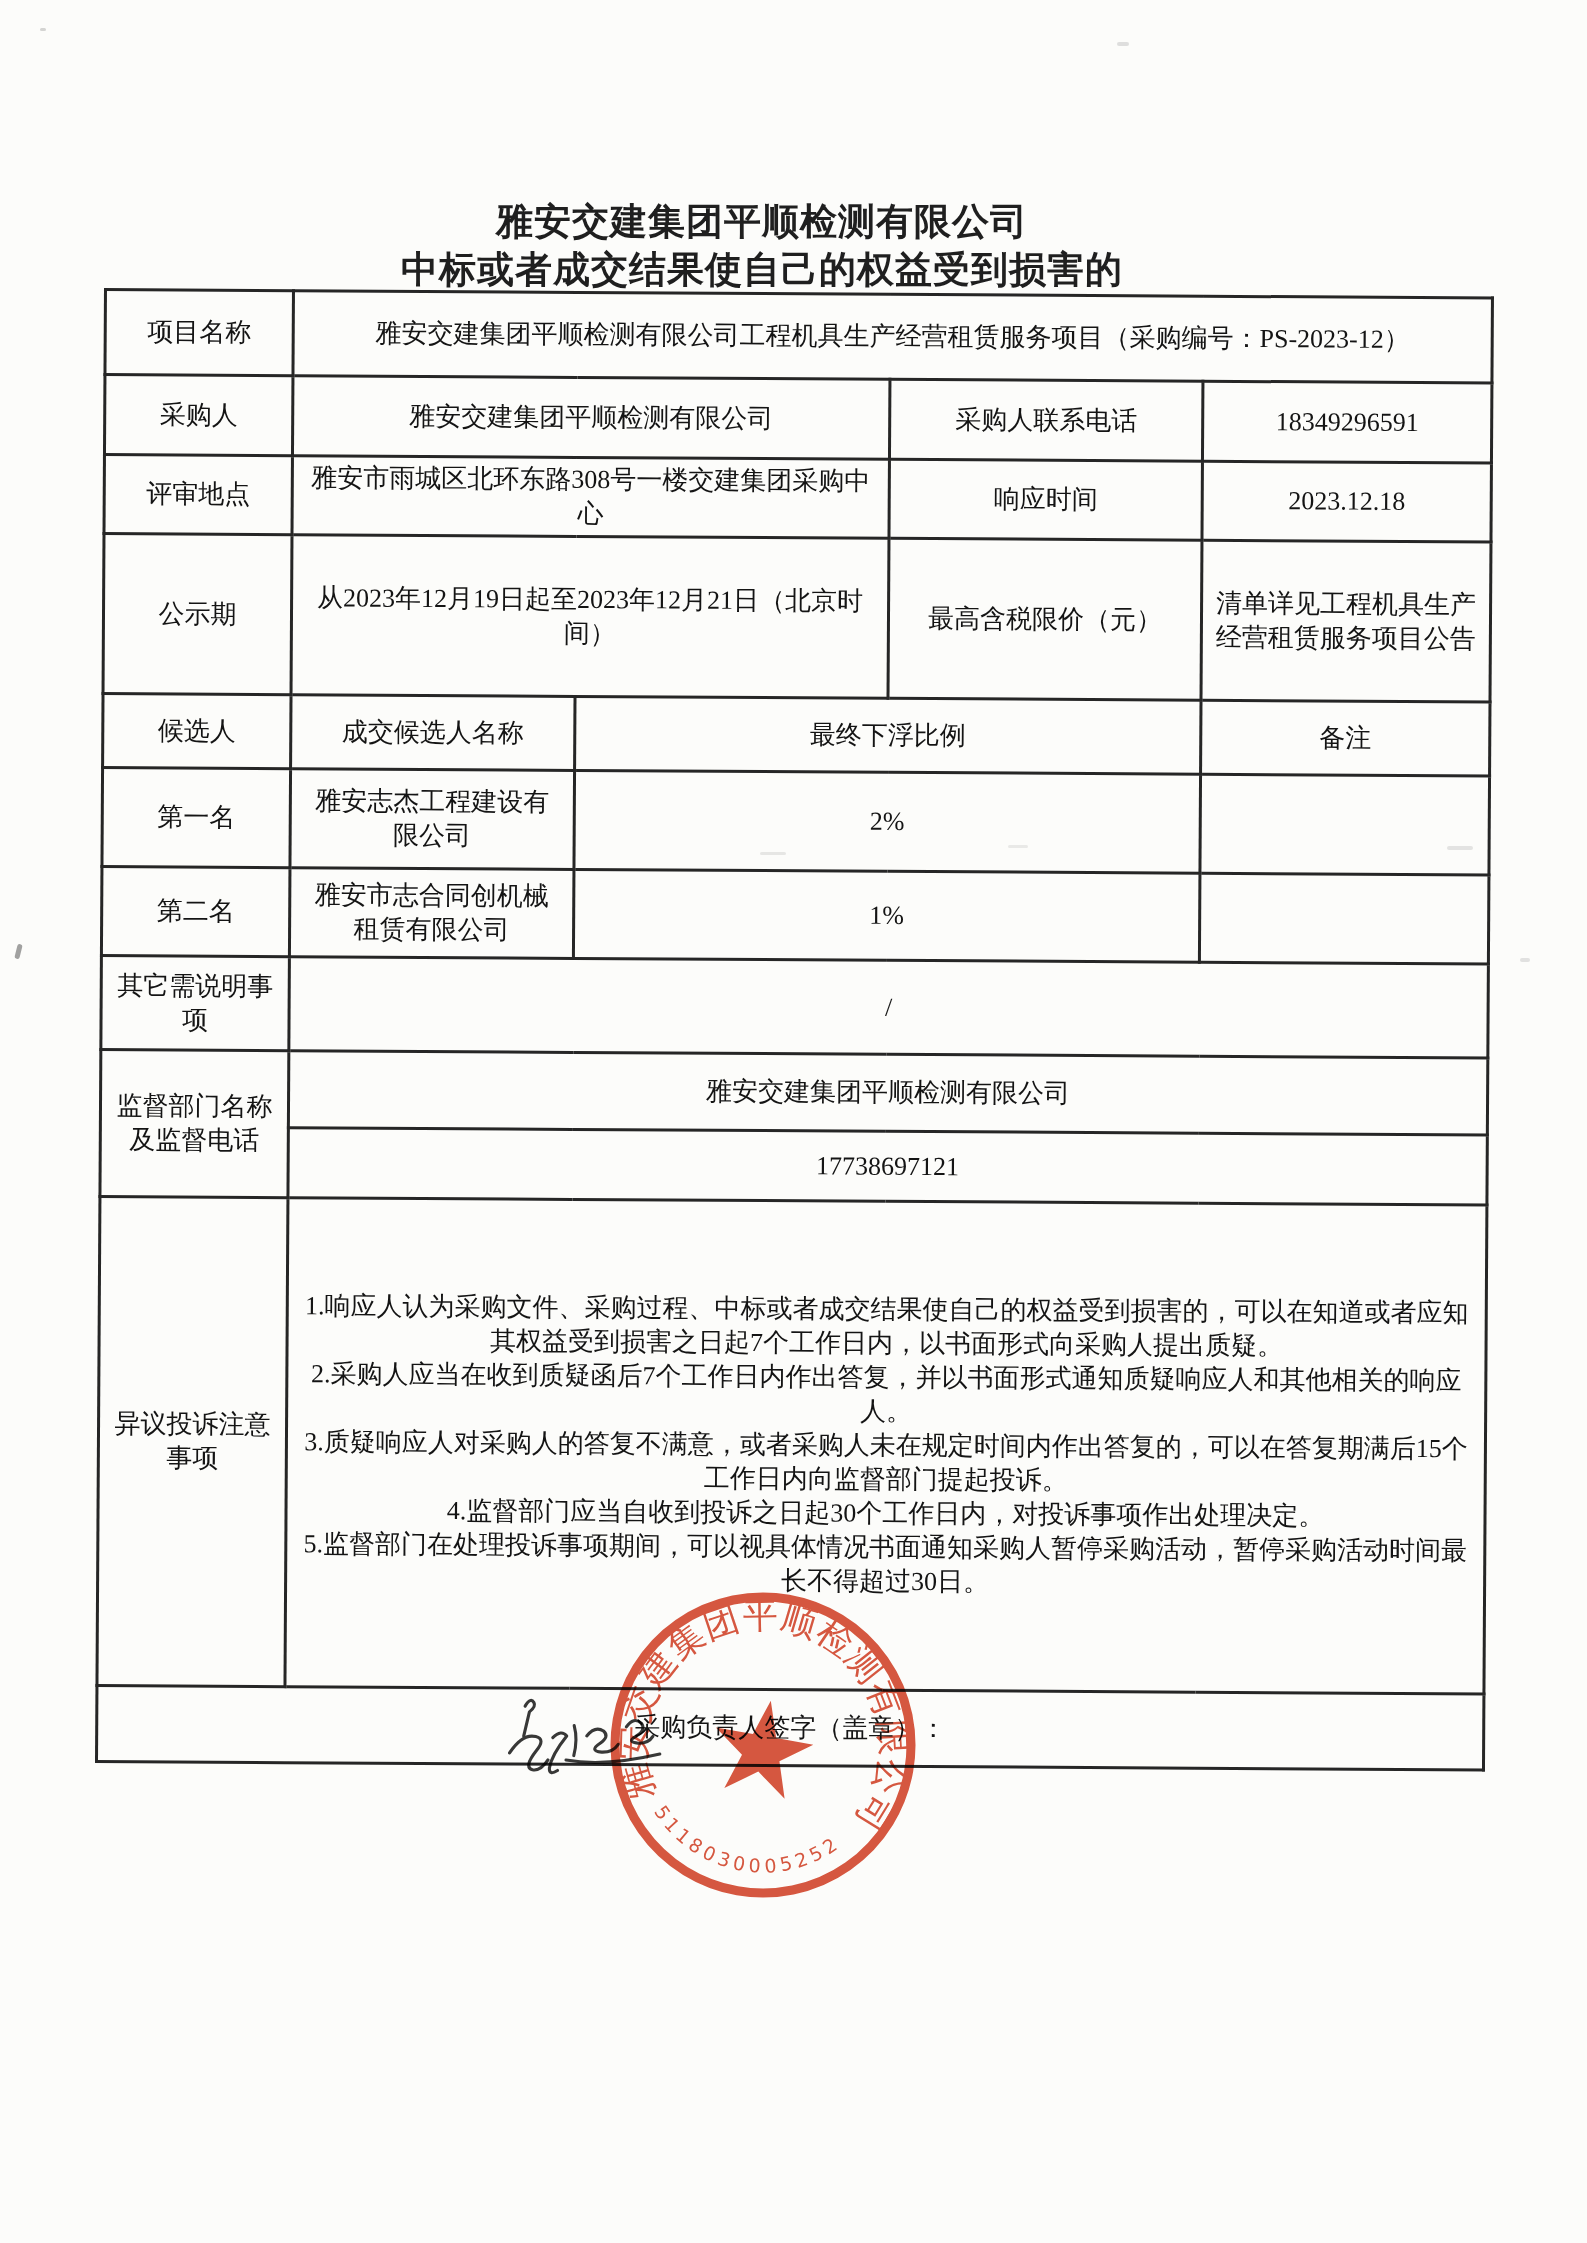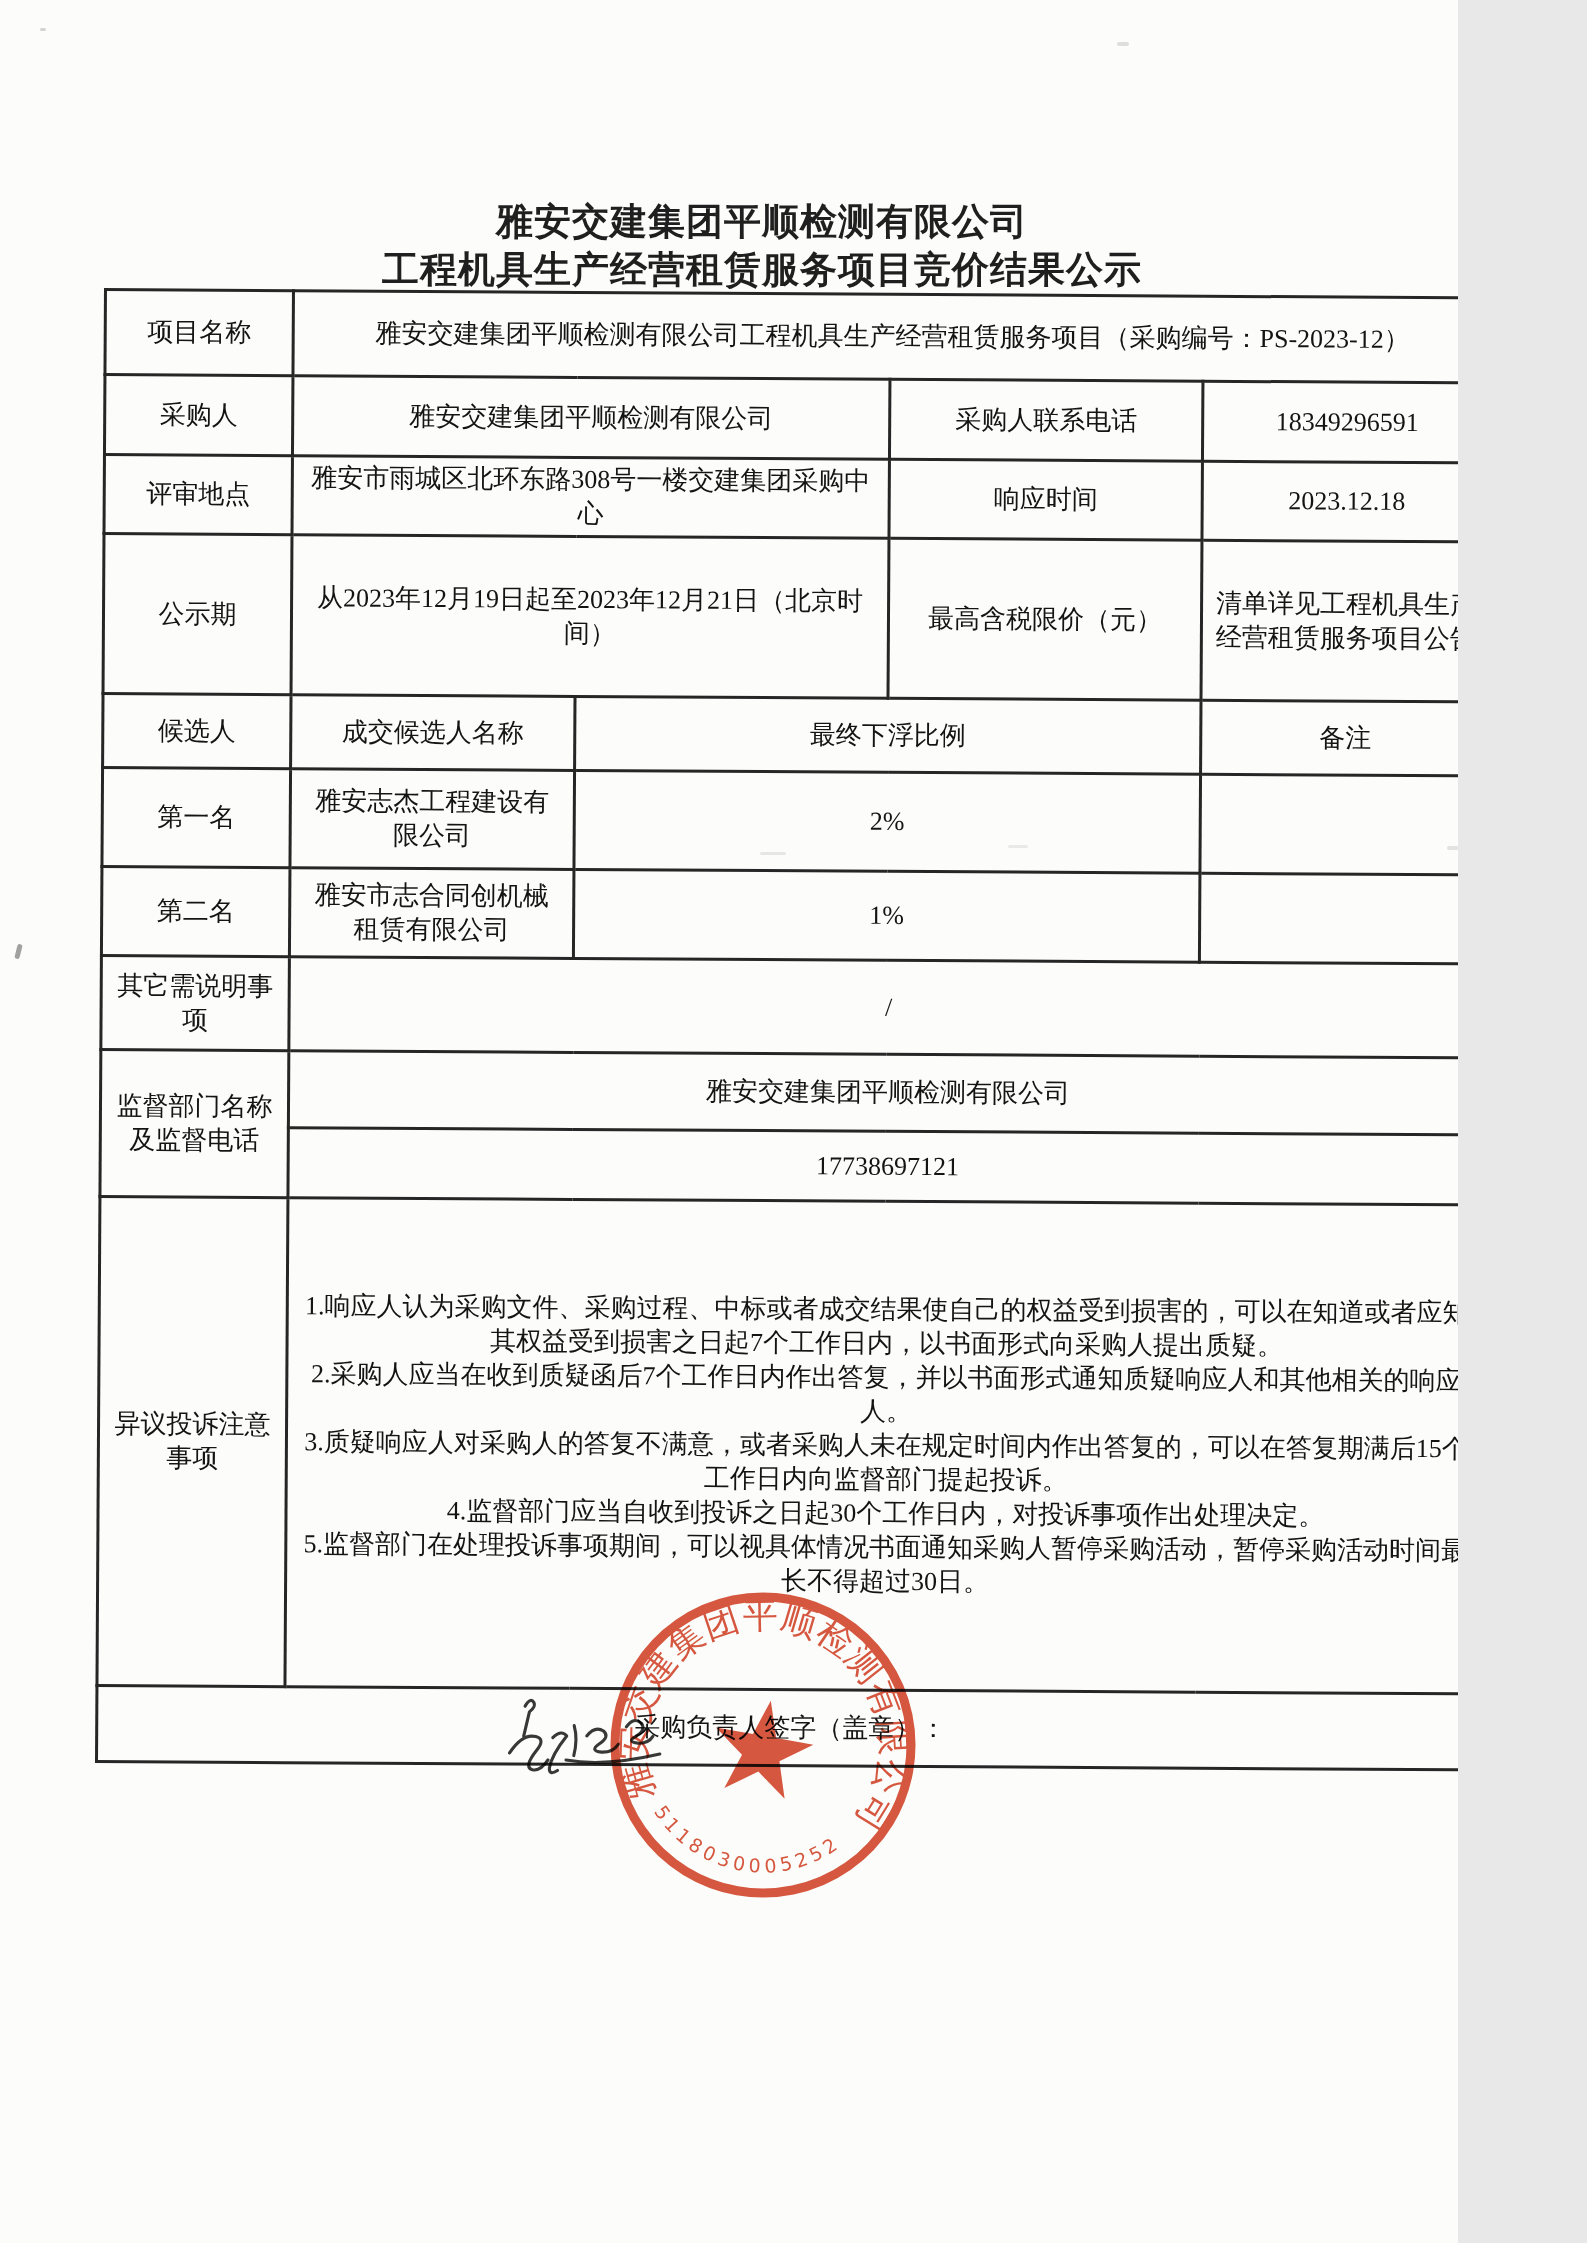--- a/index.html
+++ b/index.html
@@ -1,18 +1,18 @@
 <!DOCTYPE html>
 <html><head>
 <meta charset="utf-8">
 <style>
   html,body{margin:0;padding:0;background:#e8e8e8;}
   .sheet{
     position:relative;
-    width:1458px;height:2243px;
+    width:1587px;height:2243px;
     background:#fcfcfa;
     overflow:hidden;
     font-family:"Liberation Serif","DejaVu Serif",serif;
     color:#161616;
   }
   
   .titles{
     position:absolute;left:104px;top:198px;width:1316px;
     text-align:center;
     font-family:"Liberation Sans","DejaVu Sans",sans-serif;
@@ -63,21 +63,21 @@
   
   .speck{position:absolute;background:#777;border-radius:3px;}
 </style>
 </head>
 <body>
 
 <div class="sheet">
 
   <div class="titles">
     <div>雅安交建集团平顺检测有限公司</div>
-    <div>工程机具生产经营租赁服务项目竞价结果公示</div>
+    <div>中标或者成交结果使自己的权益受到损害的</div>
   </div>
 
   <div class="tbl-wrap">
   <table class="doc">
     <colgroup>
       <col style="width:188px">
           <col style="width:284px">
           <col style="width:313px">
       <col style="width:313px">
           <col style="width:289px">

